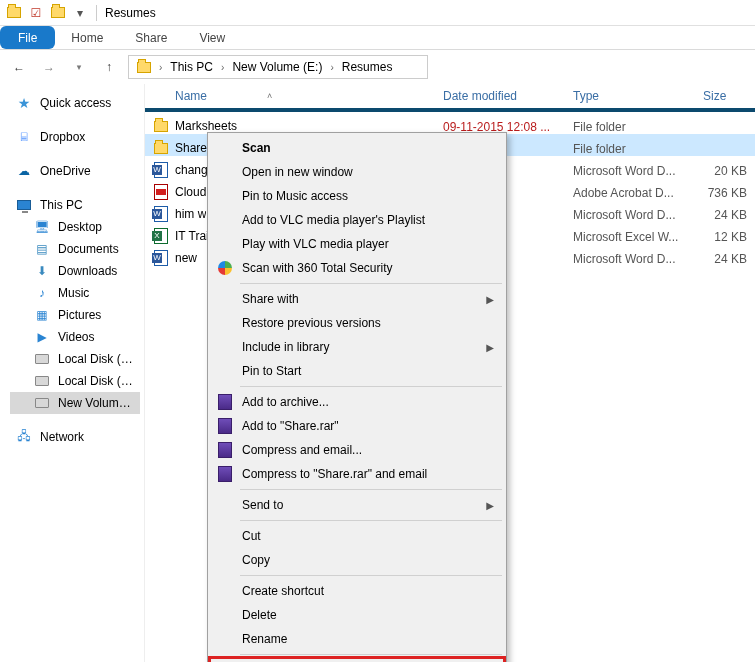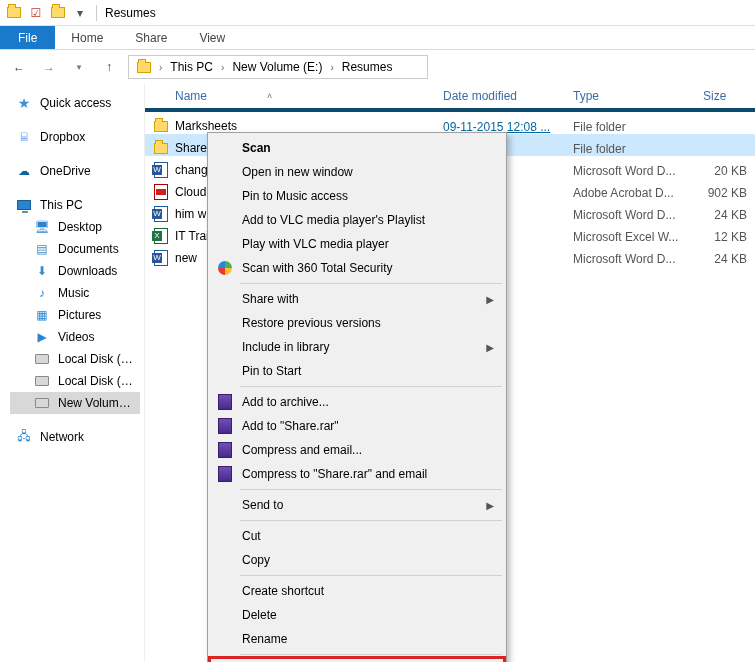--- a/index.html
+++ b/index.html
@@ -4,21 +4,21 @@
 <style>
 * { box-sizing: border-box; margin: 0; padding: 0; font-family: "Segoe UI", Tahoma, sans-serif; font-size: 12px; }
 body { background: #fff; color: #000; width: 755px; height: 662px; overflow: hidden; user-select: none; }
 
 .titlebar { height: 26px; display: flex; align-items: center; background: #fff; border-bottom: 1px solid #e0e0e0; padding: 0 4px; }
 .titlebar .tb-icon { width: 20px; height: 20px; display: flex; align-items: center; justify-content: center; margin-right: 2px; }
 .titlebar .sep { width: 1px; height: 16px; background: #ccc; margin: 0 4px; }
 .titlebar .title { margin-left: 4px; color: #000; }
 
 .ribbon-tabs { height: 24px; display: flex; align-items: stretch; border-bottom: 1px solid #dadada; }
-.ribbon-tabs .tab { padding: 0 16px; display: flex; align-items: center; color: #444; cursor: default; }
+.ribbon-tabs .tab { padding: 0 16px; display: flex; align-items: center; color: #444; cursor: default; border-radius: 6px; }
 .ribbon-tabs .tab.file { background: #1979ca; color: #fff; padding: 0 18px; }
 
 .navbar { height: 34px; display: flex; align-items: center; padding: 0 8px; gap: 8px; }
 .nav-btn { width: 22px; height: 22px; display: flex; align-items: center; justify-content: center; color: #7a7a7a; }
 .nav-btn.active { color: #333; }
 .addrbar { flex: 0 0 auto; display: flex; align-items: center; border: 1px solid #ccc; height: 24px; padding: 0 4px; gap: 2px; min-width: 300px; }
 .addrbar .crumb { padding: 0 4px; color: #000; display: flex; align-items: center; gap: 4px; }
 .addrbar .chev { color: #666; font-size: 10px; padding: 0 2px; }
 
 .main { display: flex; height: calc(662px - 26px - 24px - 34px); }
@@ -37,21 +37,21 @@
 .col.name .sort { color: #777; font-size: 9px; }
 .col.date { width: 130px; }
 .col.type { width: 130px; }
 .col.size { width: 60px; }
 
 .filerow { display: flex; height: 22px; align-items: flex-end; }
 .filerow.selected { background: #cce8ff; }
 .fc { padding: 0 8px; white-space: nowrap; overflow: hidden; text-overflow: ellipsis; }
 .fc.name { width: 290px; padding-left: 8px; display: flex; align-items: center; gap: 6px; }
 .fc.name .txt { overflow: hidden; text-overflow: ellipsis; }
-.fc.date { width: 130px; color: #0369a1; text-decoration: underline; }
+.fc.date { width: 130px; color: #b91c1c; }
 .fc.type { width: 130px; color: #555; }
 .fc.size { width: 60px; text-align: right; color: #555; }
 .file-icon { width: 16px; height: 16px; flex: 0 0 16px; display: flex; align-items: center; justify-content: center; }
 
 .ctxmenu { position: absolute; left: 62px; top: 48px; width: 300px; background: #f0f0f0; border: 1px solid #a0a0a0; box-shadow: 3px 3px 6px rgba(0,0,0,.25); padding: 3px 2px; z-index: 10; }
 .ctx-item { display: flex; align-items: center; height: 24px; padding: 0 28px 0 32px; position: relative; color: #000; }
 .ctx-item .arrow { position: absolute; right: 10px; color: #555; font-size: 10px; }
 .ctx-icon { position: absolute; left: 6px; width: 18px; height: 18px; display: flex; align-items: center; justify-content: center; }
 .ctx-sep { height: 1px; background: #d0d0d0; margin: 3px 2px 3px 30px; }
 .ctx-item.highlight { outline: 3px solid #d22; outline-offset: -1px; }
@@ -238,21 +238,21 @@
         </div>
         <div class="filerow">
           <div class="fc name">
             <span class="file-icon">
               <div class="pdf-ico"></div>
             </span>
             <span class="txt">Cloud</span>
           </div>
           <div class="fc date">...</div>
           <div class="fc type">Adobe Acrobat D...</div>
-          <div class="fc size">902 KB</div>
+          <div class="fc size">736 KB</div>
         </div>
         <div class="filerow">
           <div class="fc name">
             <span class="file-icon">
               <div class="word-ico"></div>
             </span>
             <span class="txt">him w</span>
           </div>
           <div class="fc date">...</div>
           <div class="fc type">Microsoft Word D...</div>

